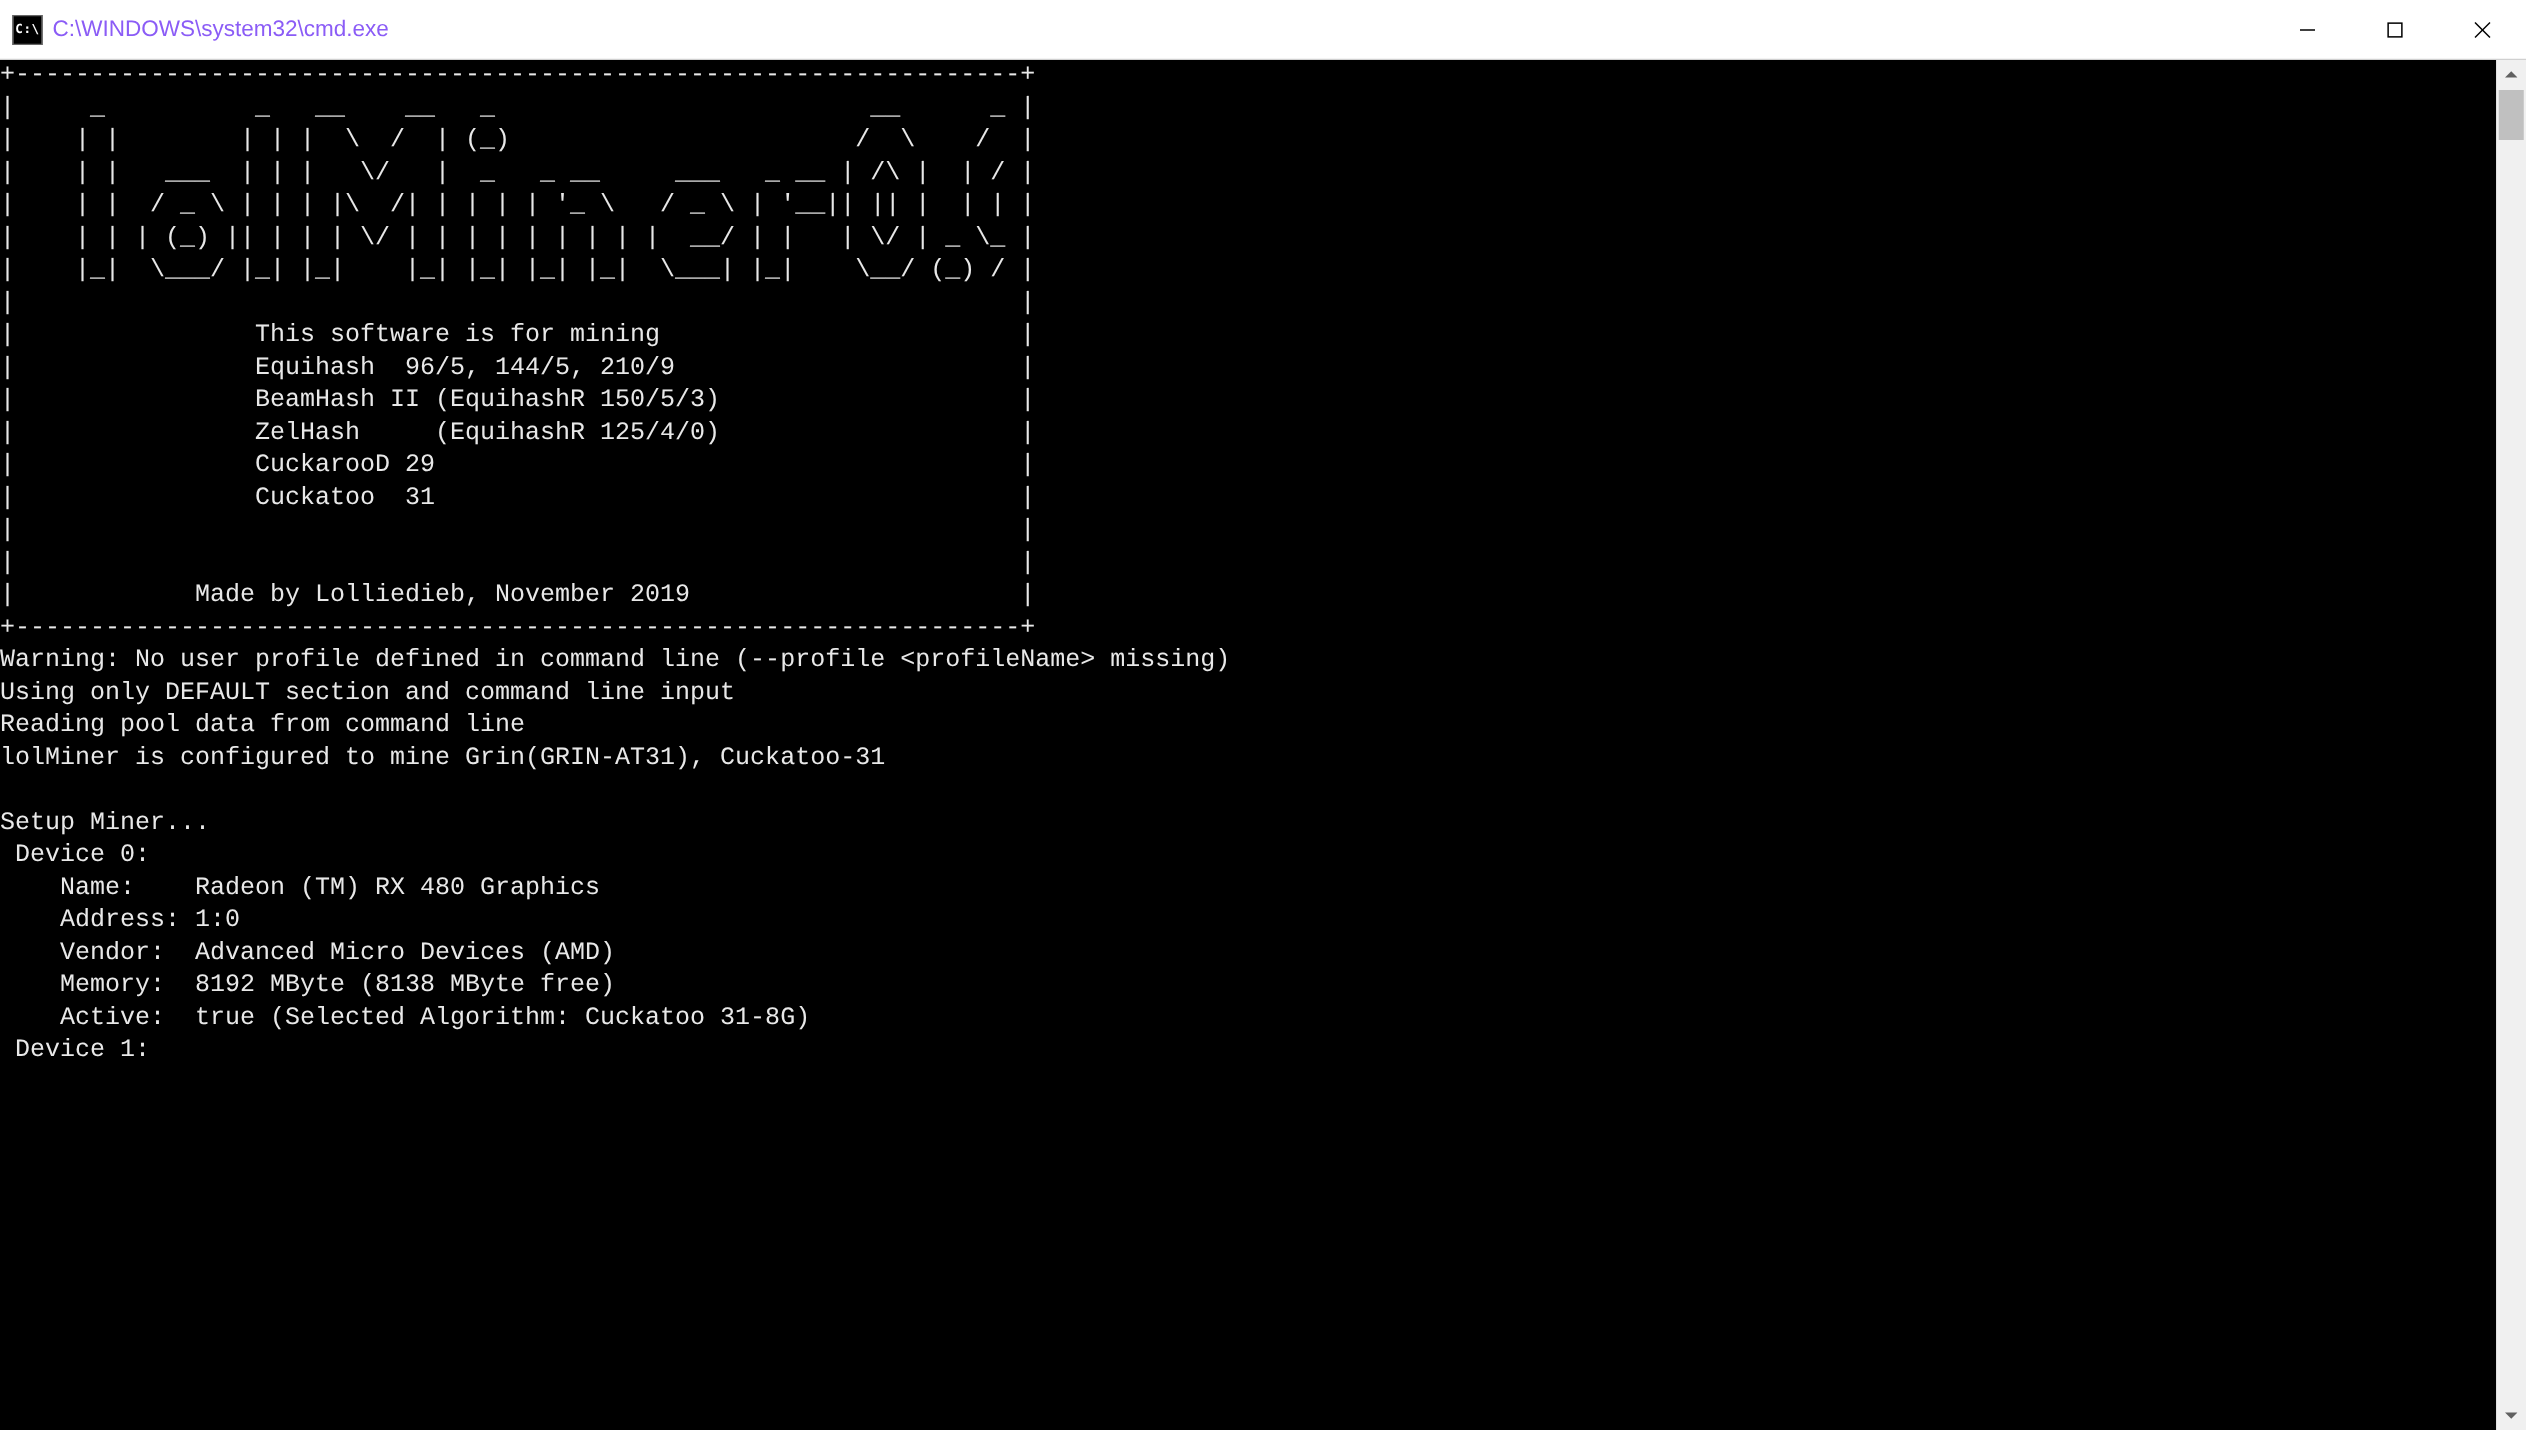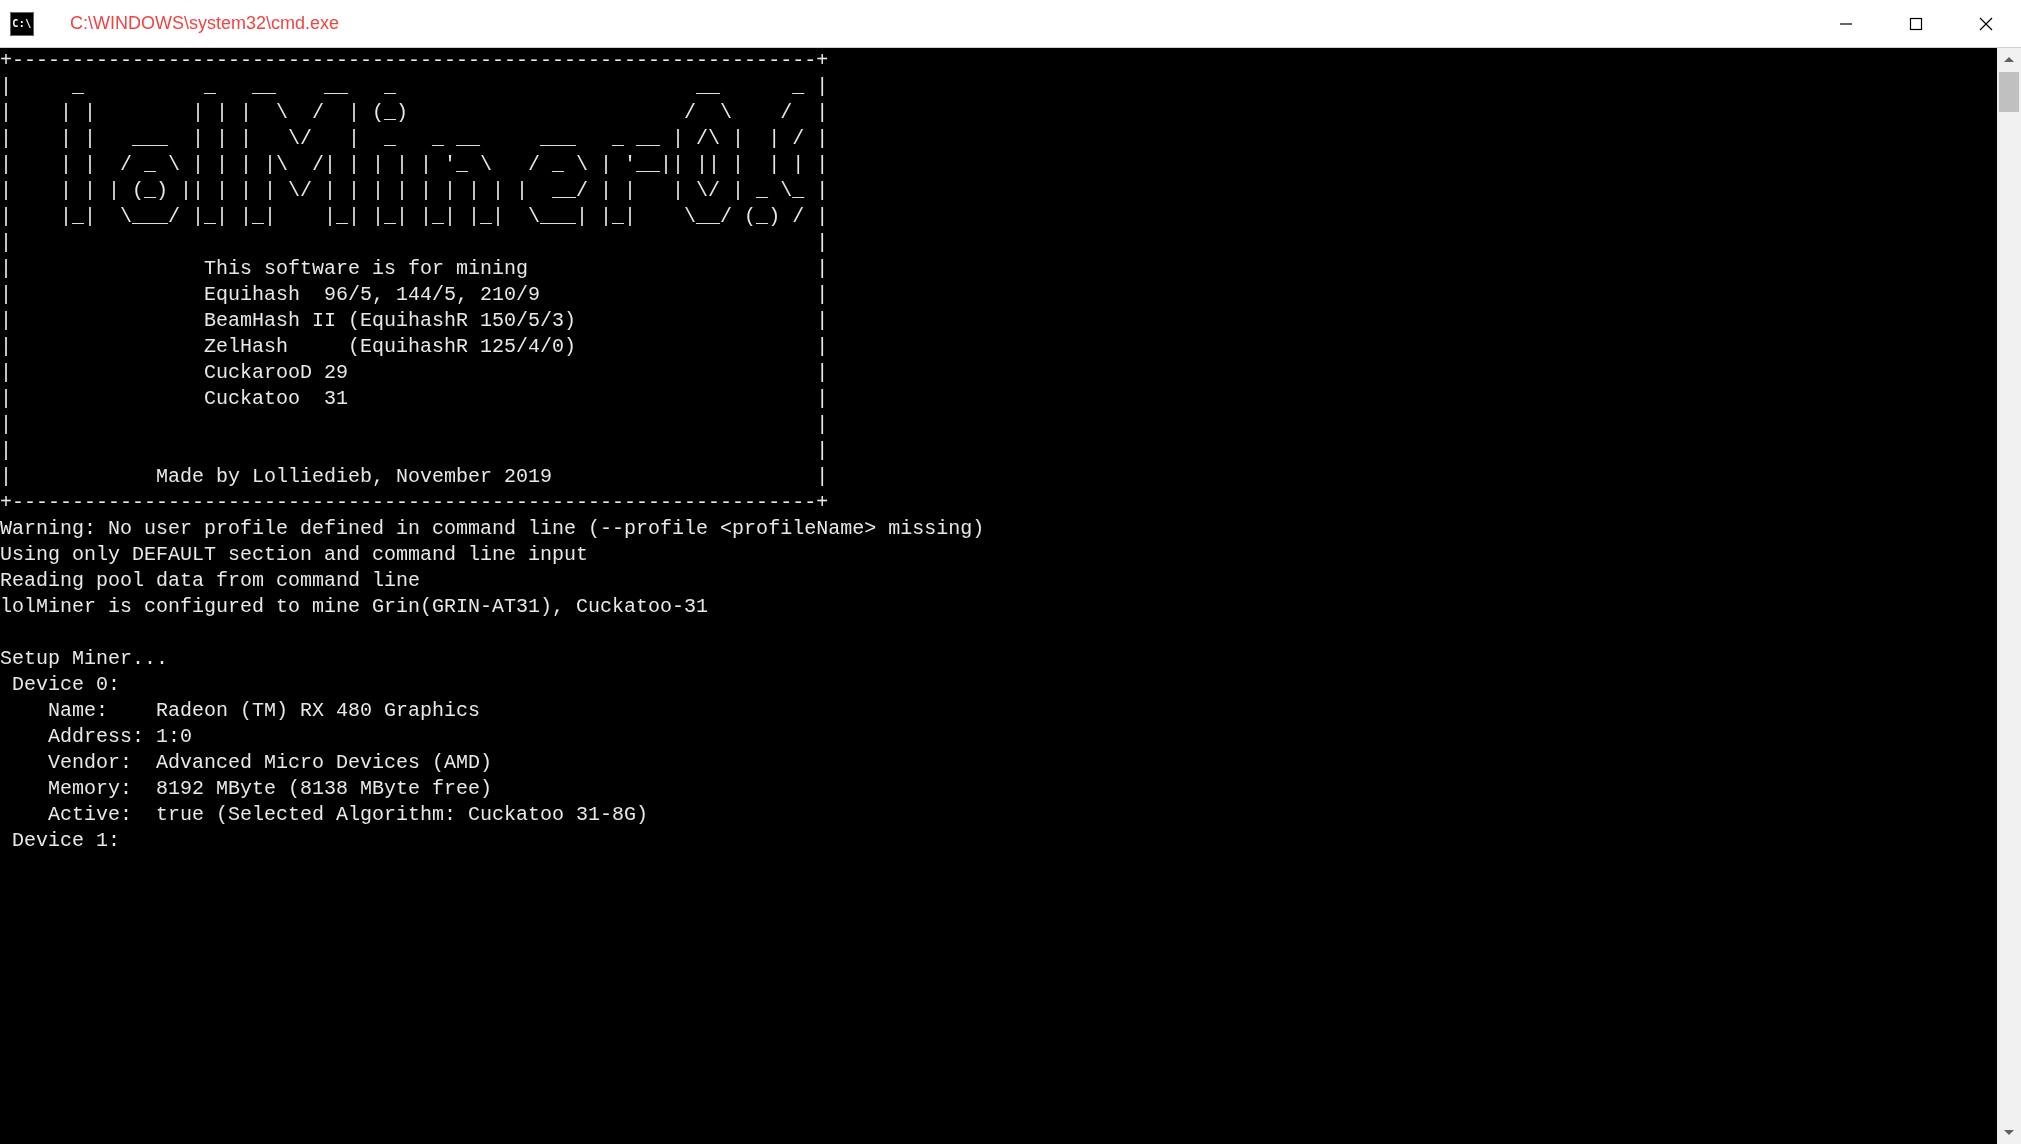--- a/index.html
+++ b/index.html
@@ -23,22 +23,21 @@
     margin-right: 8px;
     display: flex; align-items: center; justify-content: center;
     color: #fff;
     font-size: 10px;
     font-family: Consolas, monospace;
     font-weight: bold;
     letter-spacing: 0.5px;
   }
   .title-text {
     font-size: 18px;
-    color: #ef4444;
-    margin-left: 28px;
+    color: #8b5cf6;
   }
   .win-controls {
     position: absolute;
     right: 0; top: 0; bottom: 0;
     display: flex;
   }
   .win-btn {
     width: 70px;
     height: 100%;
     display: flex;

